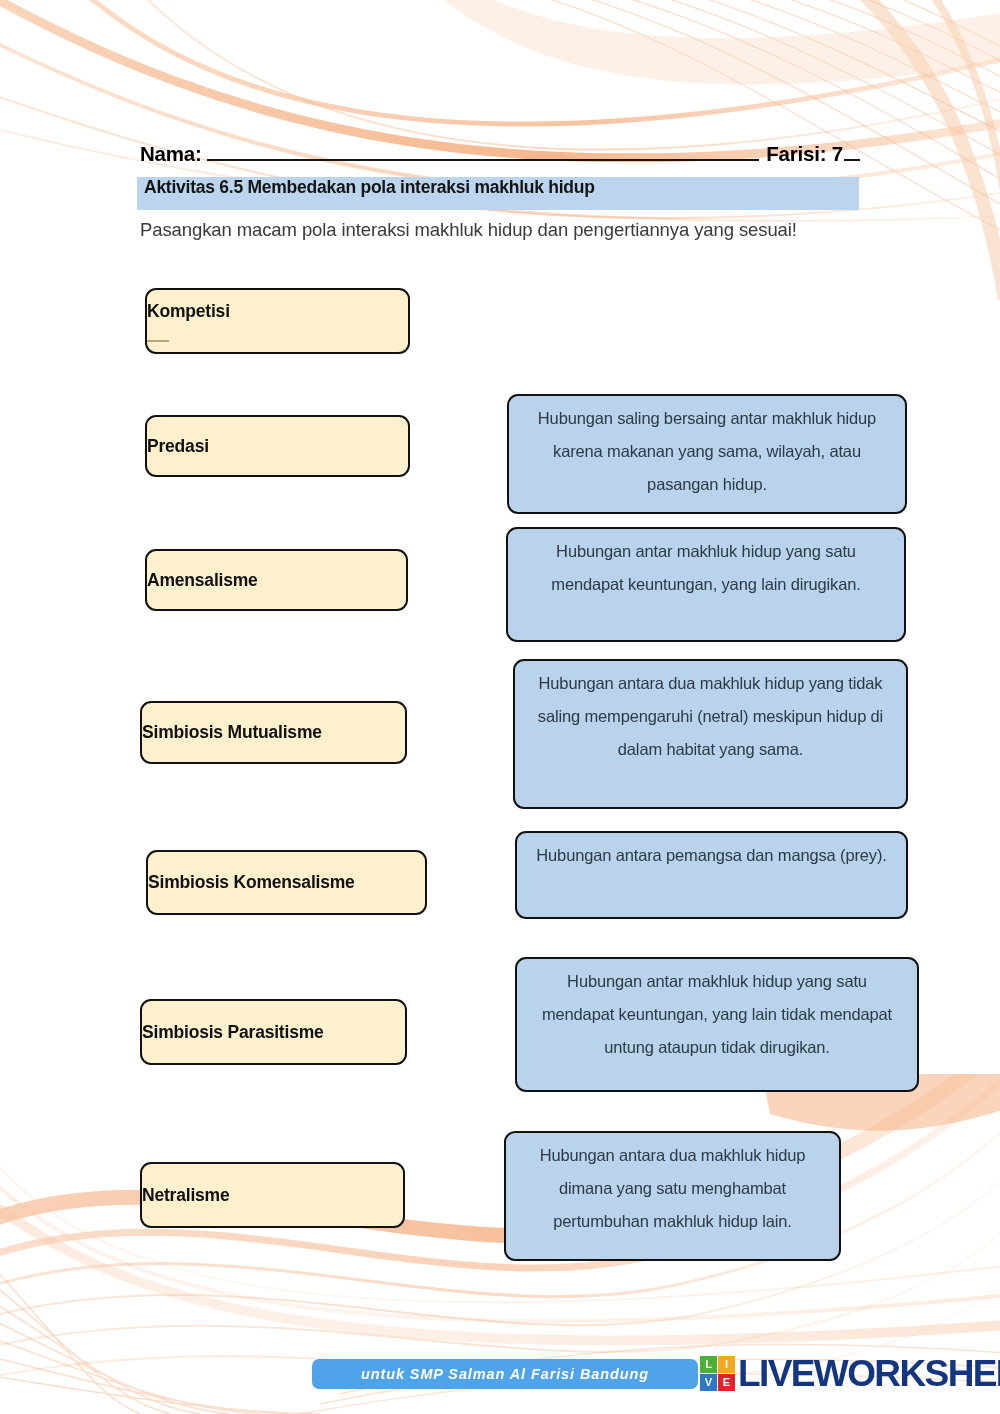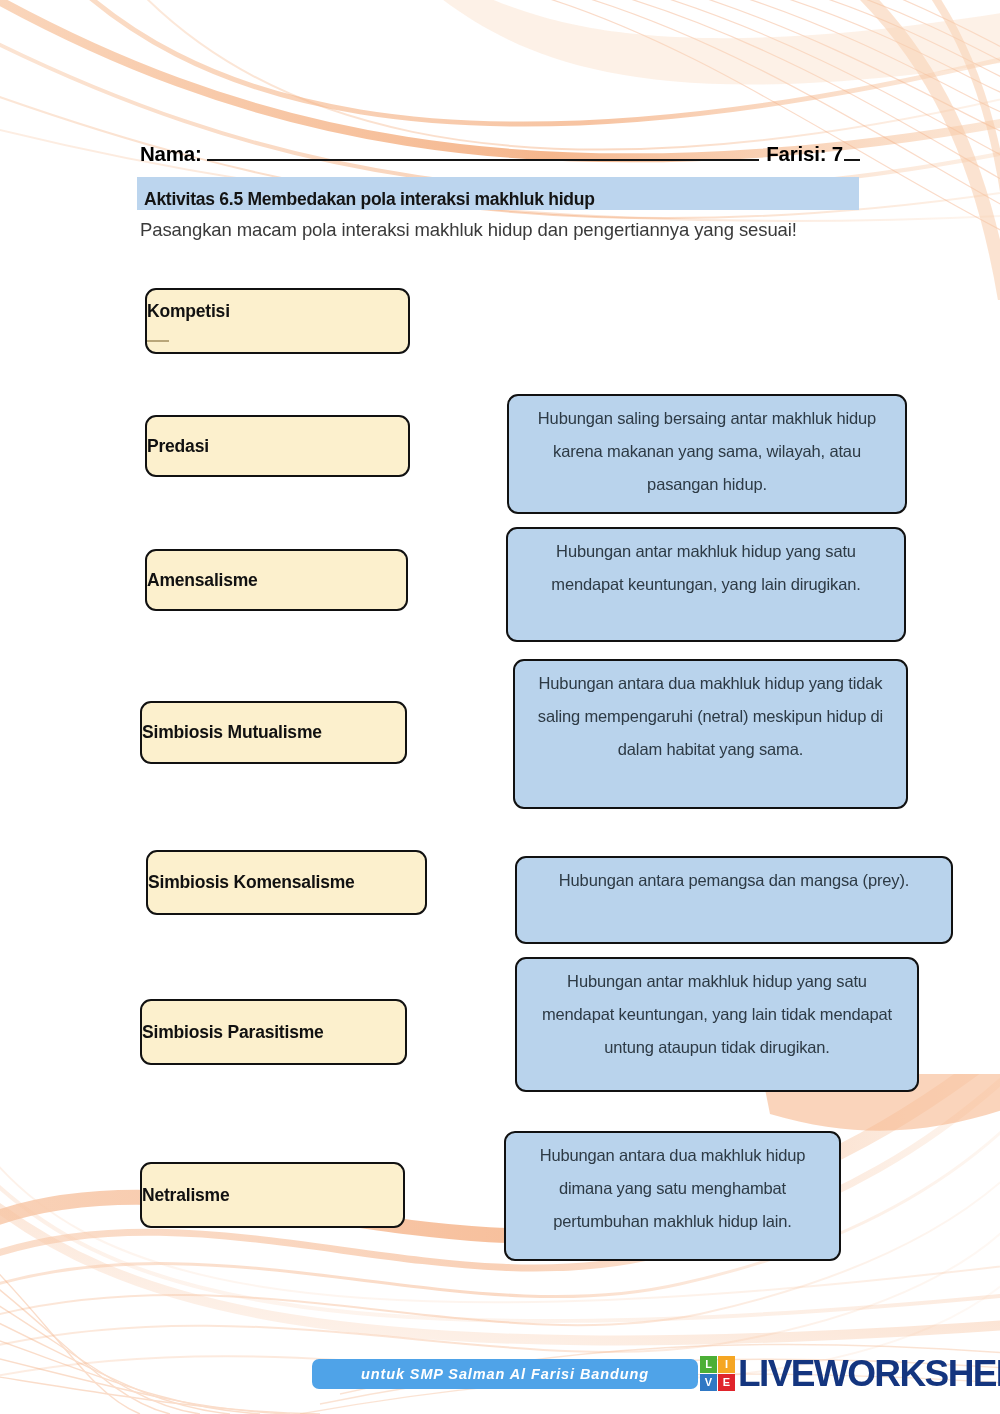--- a/index.html
+++ b/index.html
@@ -70,21 +70,21 @@
 
   
   .banner {
     position: absolute;
     left: 137px;
     top: 177px;
     width: 722px;
     height: 33px;
     background: #bcd5ee;
     display: flex;
-    align-items: flex-end;
+    align-items: flex-start;
     padding-left: 7px;
     box-sizing: border-box;
   }
   .banner-text {
     font-size: 17.5px;
     font-weight: bold;
     color: #141414;
     letter-spacing: -0.25px;
   }
 
@@ -325,21 +325,21 @@
     </div>
 
     <div class="box def-box" style="left:506px; top:527px; width:400px; height:115px;">
       <span>Hubungan antar makhluk hidup yang satu mendapat keuntungan, yang lain dirugikan.</span>
     </div>
 
     <div class="box def-box" style="left:513px; top:659px; width:395px; height:150px;">
       <span>Hubungan antara dua makhluk hidup yang tidak saling mempengaruhi (netral) meskipun hidup di dalam habitat yang sama.</span>
     </div>
 
-    <div class="box def-box" style="left:515px; top:856px; width:438px; height:88px;">
+    <div class="box def-box" style="left:515px; top:831px; width:393px; height:88px;">
       <span>Hubungan antara pemangsa dan mangsa (prey).</span>
     </div>
 
     <div class="box def-box" style="left:515px; top:957px; width:404px; height:135px;">
       <span>Hubungan antar makhluk hidup yang satu mendapat keuntungan, yang lain tidak mendapat untung ataupun tidak dirugikan.</span>
     </div>
 
     <div class="box def-box" style="left:504px; top:1131px; width:337px; height:130px;">
       <span>Hubungan antara dua makhluk hidup dimana yang satu menghambat pertumbuhan makhluk hidup lain.</span>
     </div>

